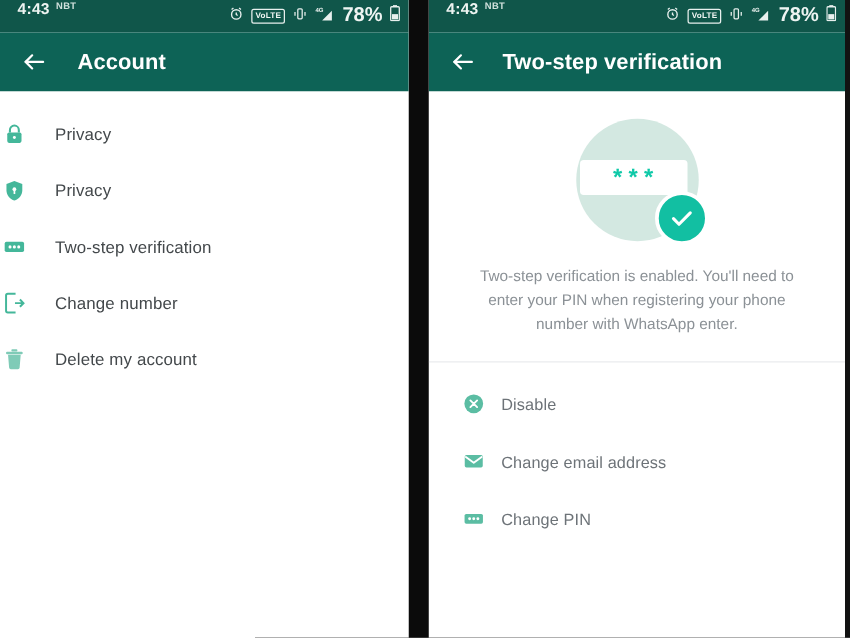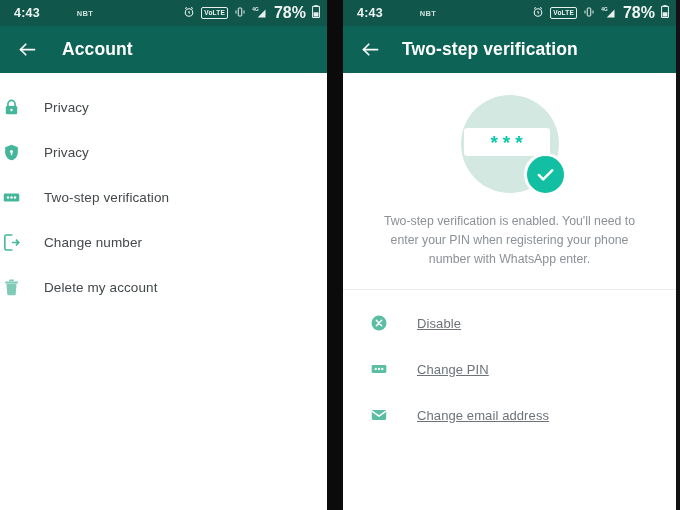--- a/index.html
+++ b/index.html
@@ -35,25 +35,23 @@
     width: 4px; height: 510px;
     background: #121212;
     z-index: 20;
   }
 
   
   .statusbar {
     height: 26px;
     background: #10564a;
     display: flex;
-    align-items: center;
     padding: 0 7px 0 14px;
     box-sizing: border-box;
     color: #dfeae7;
-    gap: 32px;
   }
   .sb-time {
     font-size: 12.5px;
     font-weight: bold;
     letter-spacing: .2px;
     color: #eef4f2;
   }
   .sb-zone {
     font-size: 7.5px;
     font-weight: bold;
@@ -199,26 +197,25 @@
     padding-left: 26px;
     box-sizing: border-box;
     cursor: pointer;
   }
   .act-ico {
     width: 20px; height: 20px;
     display: flex; align-items: center; justify-content: center;
     flex: 0 0 20px;
   }
   .act-label {
-    margin-left: 28px;
+    margin-left: 12px;
     font-size: 13px;
     color: #6d7378;
     letter-spacing: .1px;
     white-space: nowrap;
-    text-decoration: underline;
   }
 </style>
 </head>
 <body>
 
 <div class="screens">
 
   <div class="panel panel-left">
 
     <div class="statusbar">
@@ -406,36 +403,36 @@
             <circle cx="12" cy="12" r="10" fill="#5bbda3"></circle>
             <path d="M8.4 8.4l7.2 7.2M15.6 8.4l-7.2 7.2" stroke="#ffffff" stroke-width="2" stroke-linecap="round"></path>
           </svg>
         </span>
         <span class="act-label">Disable</span>
       </div>
 
       <div class="act-row">
         <span class="act-ico">
           <svg width="18" height="18" viewBox="0 0 24 24">
+            <rect x="2.4" y="5.4" width="19.2" height="13.2" rx="1.8" fill="#5bbda3"></rect>
+            <path d="M3.6 7.4L12 13.6l8.4-6.2" fill="none" stroke="#ffffff" stroke-width="2" stroke-linecap="round" stroke-linejoin="round"></path>
+          </svg>
+        </span>
+        <span class="act-label">Change email address</span>
+      </div>
+
+      <div class="act-row">
+        <span class="act-ico">
+          <svg width="18" height="18" viewBox="0 0 24 24">
             <rect x="2.2" y="6.8" width="19.6" height="10.4" rx="1.8" fill="#5bbda3"></rect>
             <circle cx="7.6" cy="12" r="1.55" fill="#ffffff"></circle>
             <circle cx="12" cy="12" r="1.55" fill="#ffffff"></circle>
             <circle cx="16.4" cy="12" r="1.55" fill="#ffffff"></circle>
           </svg>
         </span>
         <span class="act-label">Change PIN</span>
       </div>
 
-      <div class="act-row">
-        <span class="act-ico">
-          <svg width="18" height="18" viewBox="0 0 24 24">
-            <rect x="2.4" y="5.4" width="19.2" height="13.2" rx="1.8" fill="#5bbda3"></rect>
-            <path d="M3.6 7.4L12 13.6l8.4-6.2" fill="none" stroke="#ffffff" stroke-width="2" stroke-linecap="round" stroke-linejoin="round"></path>
-          </svg>
-        </span>
-        <span class="act-label">Change email address</span>
-      </div>
-
     </div>
   </div>
 
   <div class="edge-right"></div>
 </div>
 
 </body></html>

